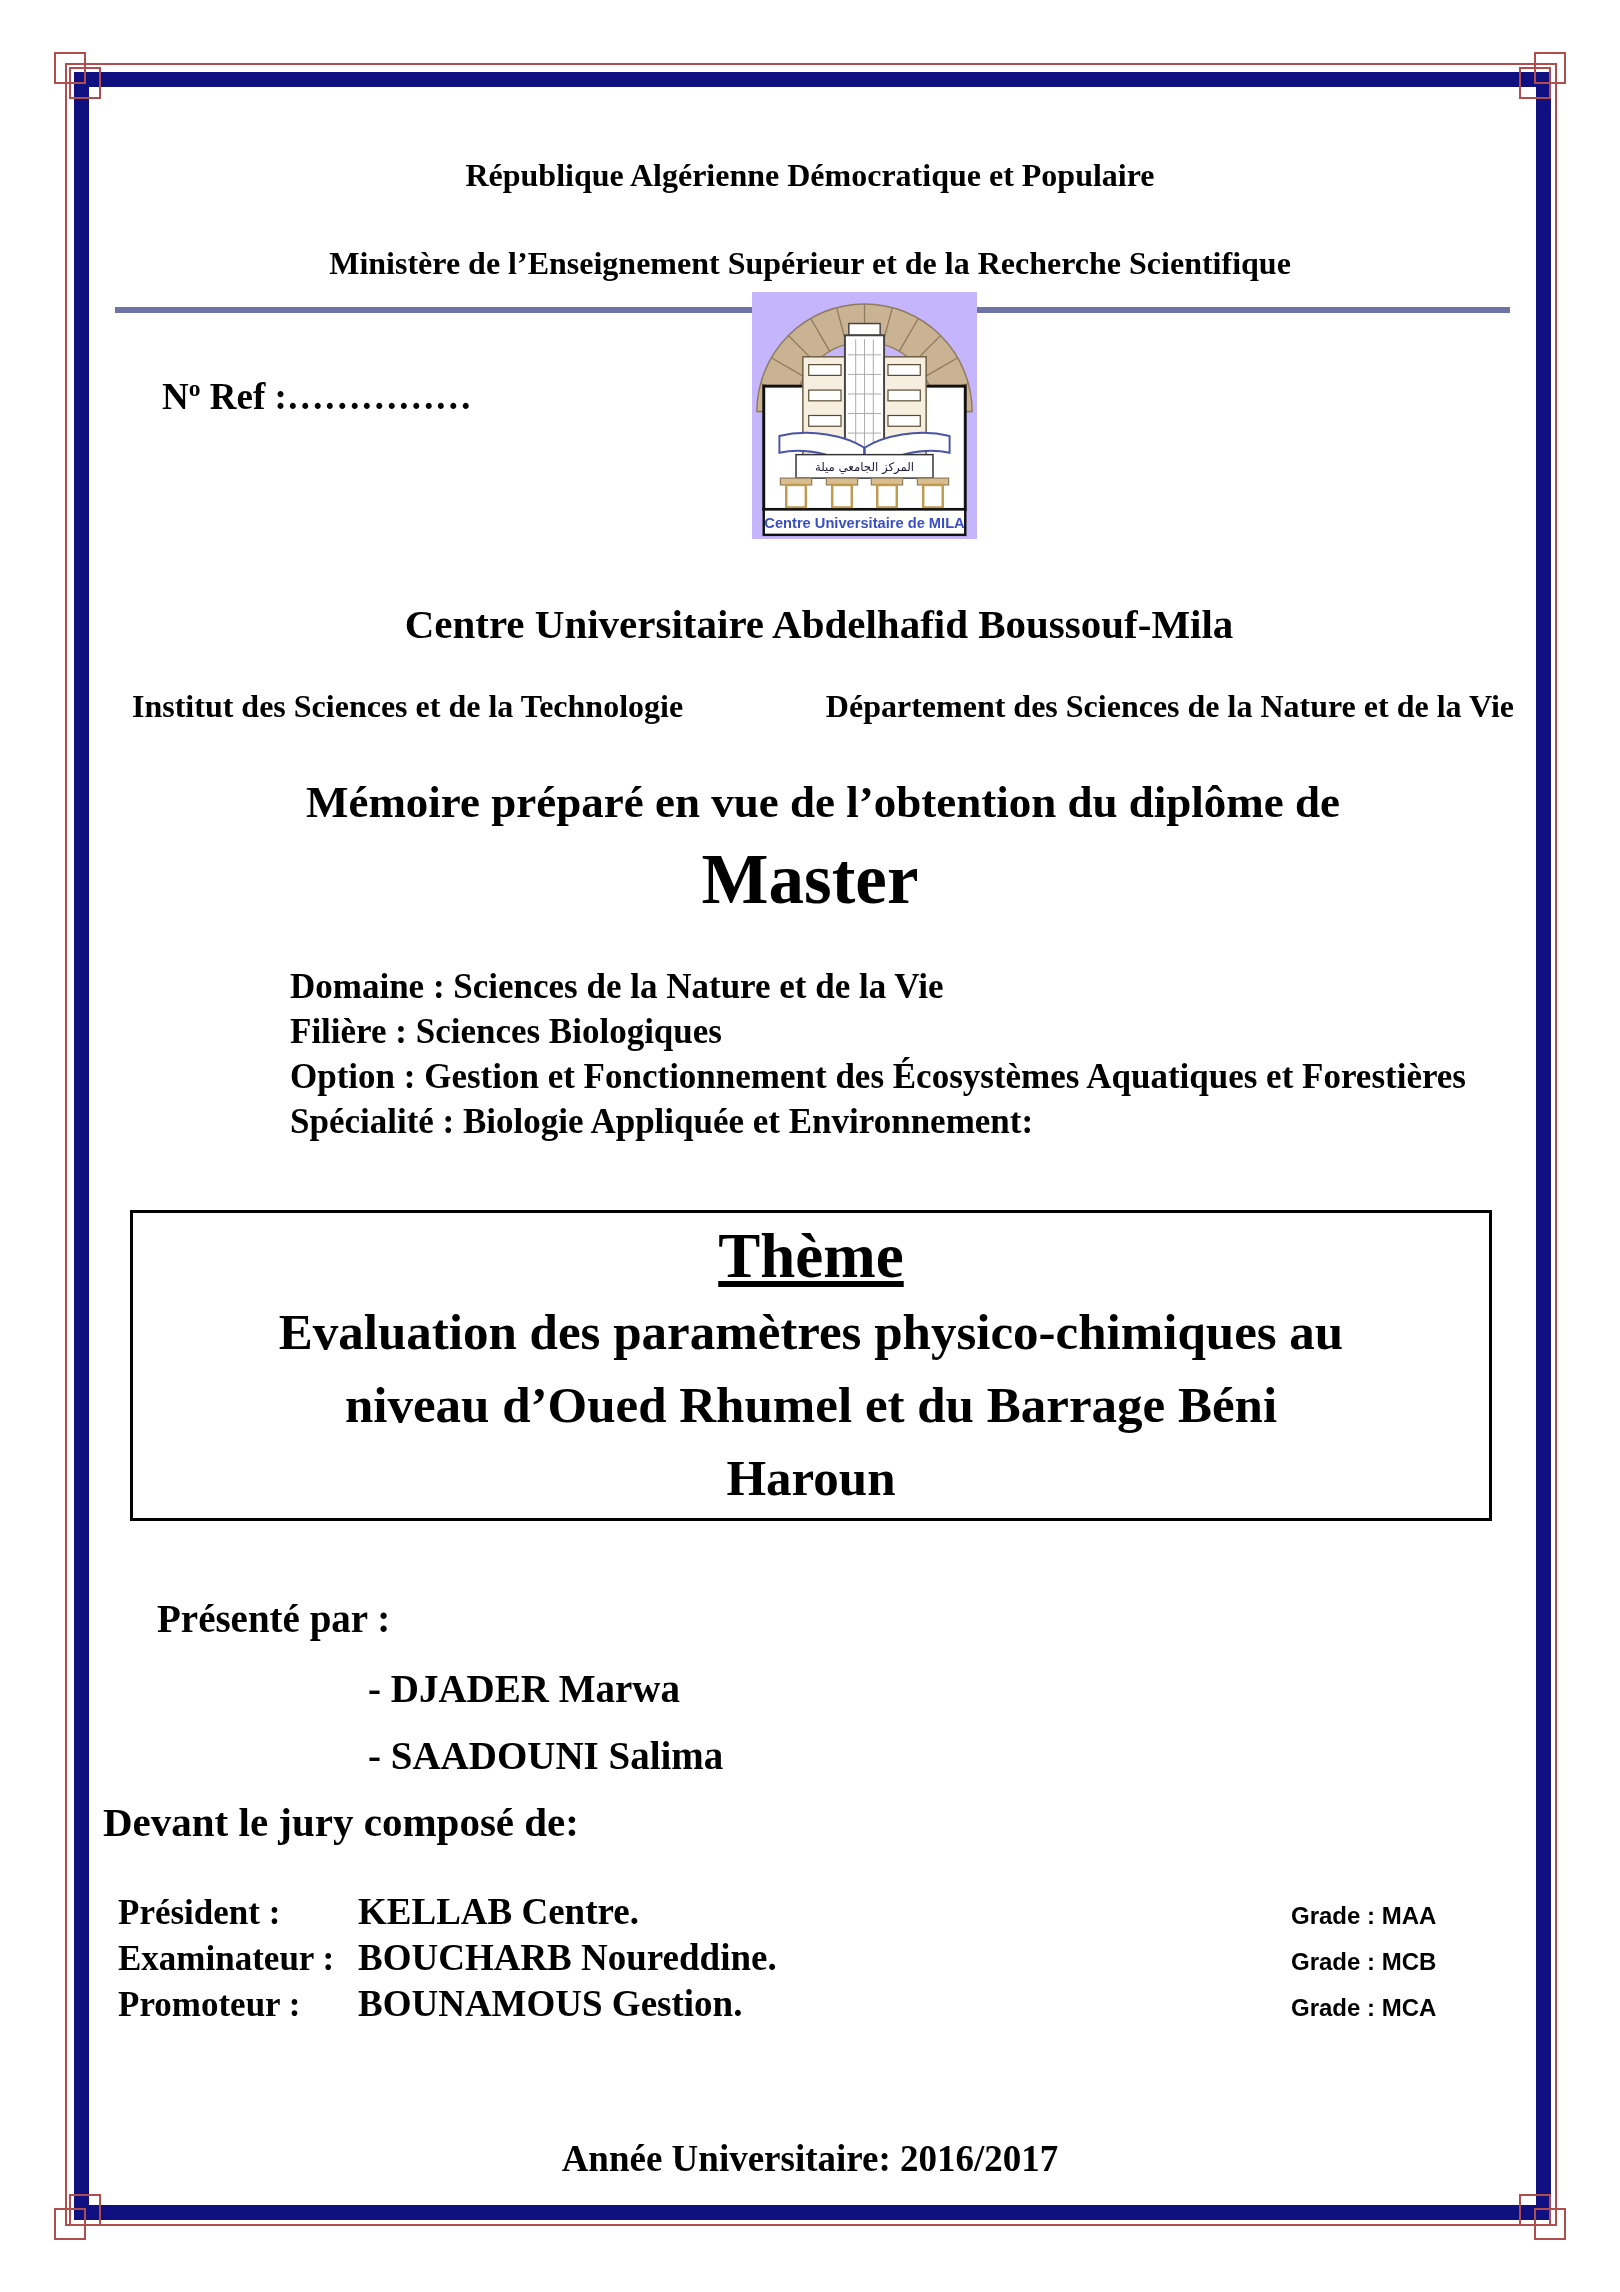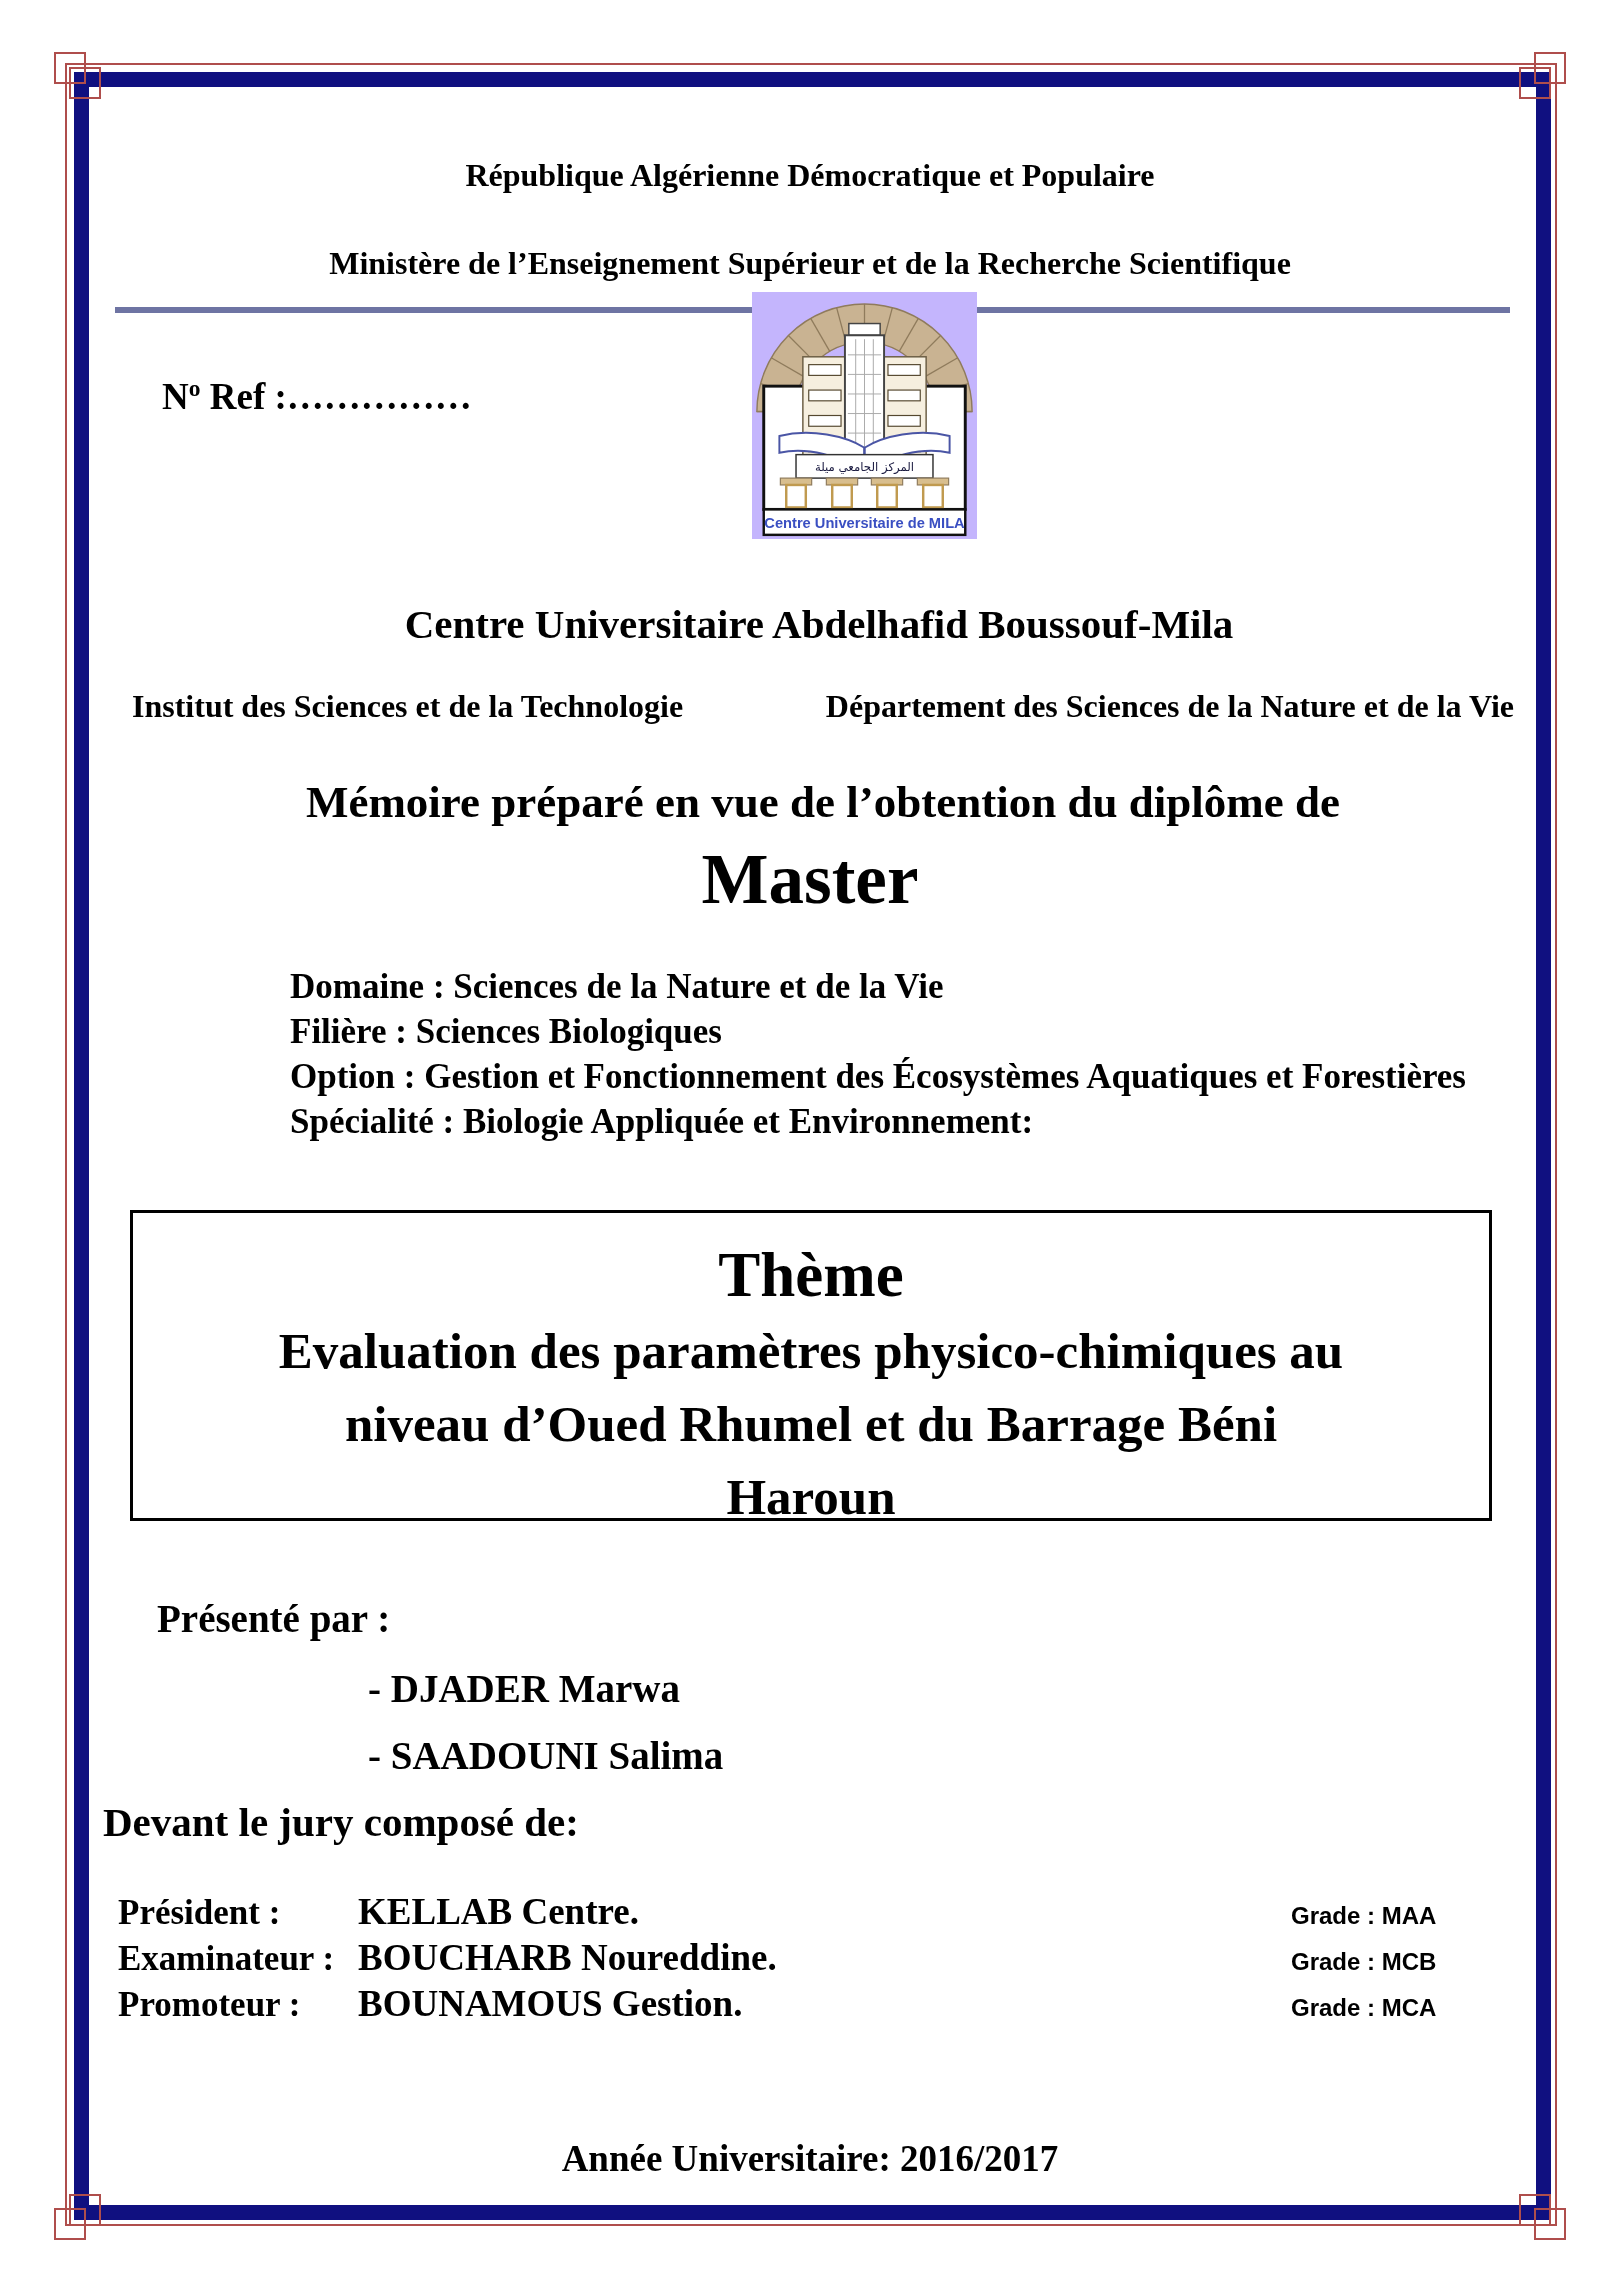--- a/index.html
+++ b/index.html
@@ -43,21 +43,21 @@
     left:132px;width:1382px;display:flex;justify-content:space-between;
     font-size:32px;font-weight:bold;
   }
   .memoire{font-size:45px;font-weight:bold;padding-left:13px;}
   .master{font-size:71px;font-weight:bold;}
   .program{left:290px;font-size:35px;font-weight:bold;line-height:45px;}
   .theme-box{
     left:130px;top:1210px;width:1362px;height:311px;
     border:3.9px solid #000;box-sizing:border-box;text-align:center;
   }
-  .theme-heading{font-size:63px;font-weight:bold;margin-top:22px;line-height:80px;}
+  .theme-heading{font-size:63px;font-weight:bold;margin-top:3px;line-height:80px;text-decoration:underline;}
   .theme-title{font-size:51px;font-weight:bold;line-height:73px;}
   .presente{font-size:39px;font-weight:bold;}
   .author{font-size:39px;font-weight:bold;}
   .jury-heading{font-size:41px;font-weight:bold;}
   .jury-table{left:118px;width:1384px;}
   .jury-row{display:flex;align-items:baseline;height:46px;}
   .jury-role{width:240px;font-size:35px;font-weight:bold;}
   .jury-name{flex:1;font-size:37px;font-weight:bold;}
   .jury-grade{
     width:211px;font-size:24px;font-weight:bold;

